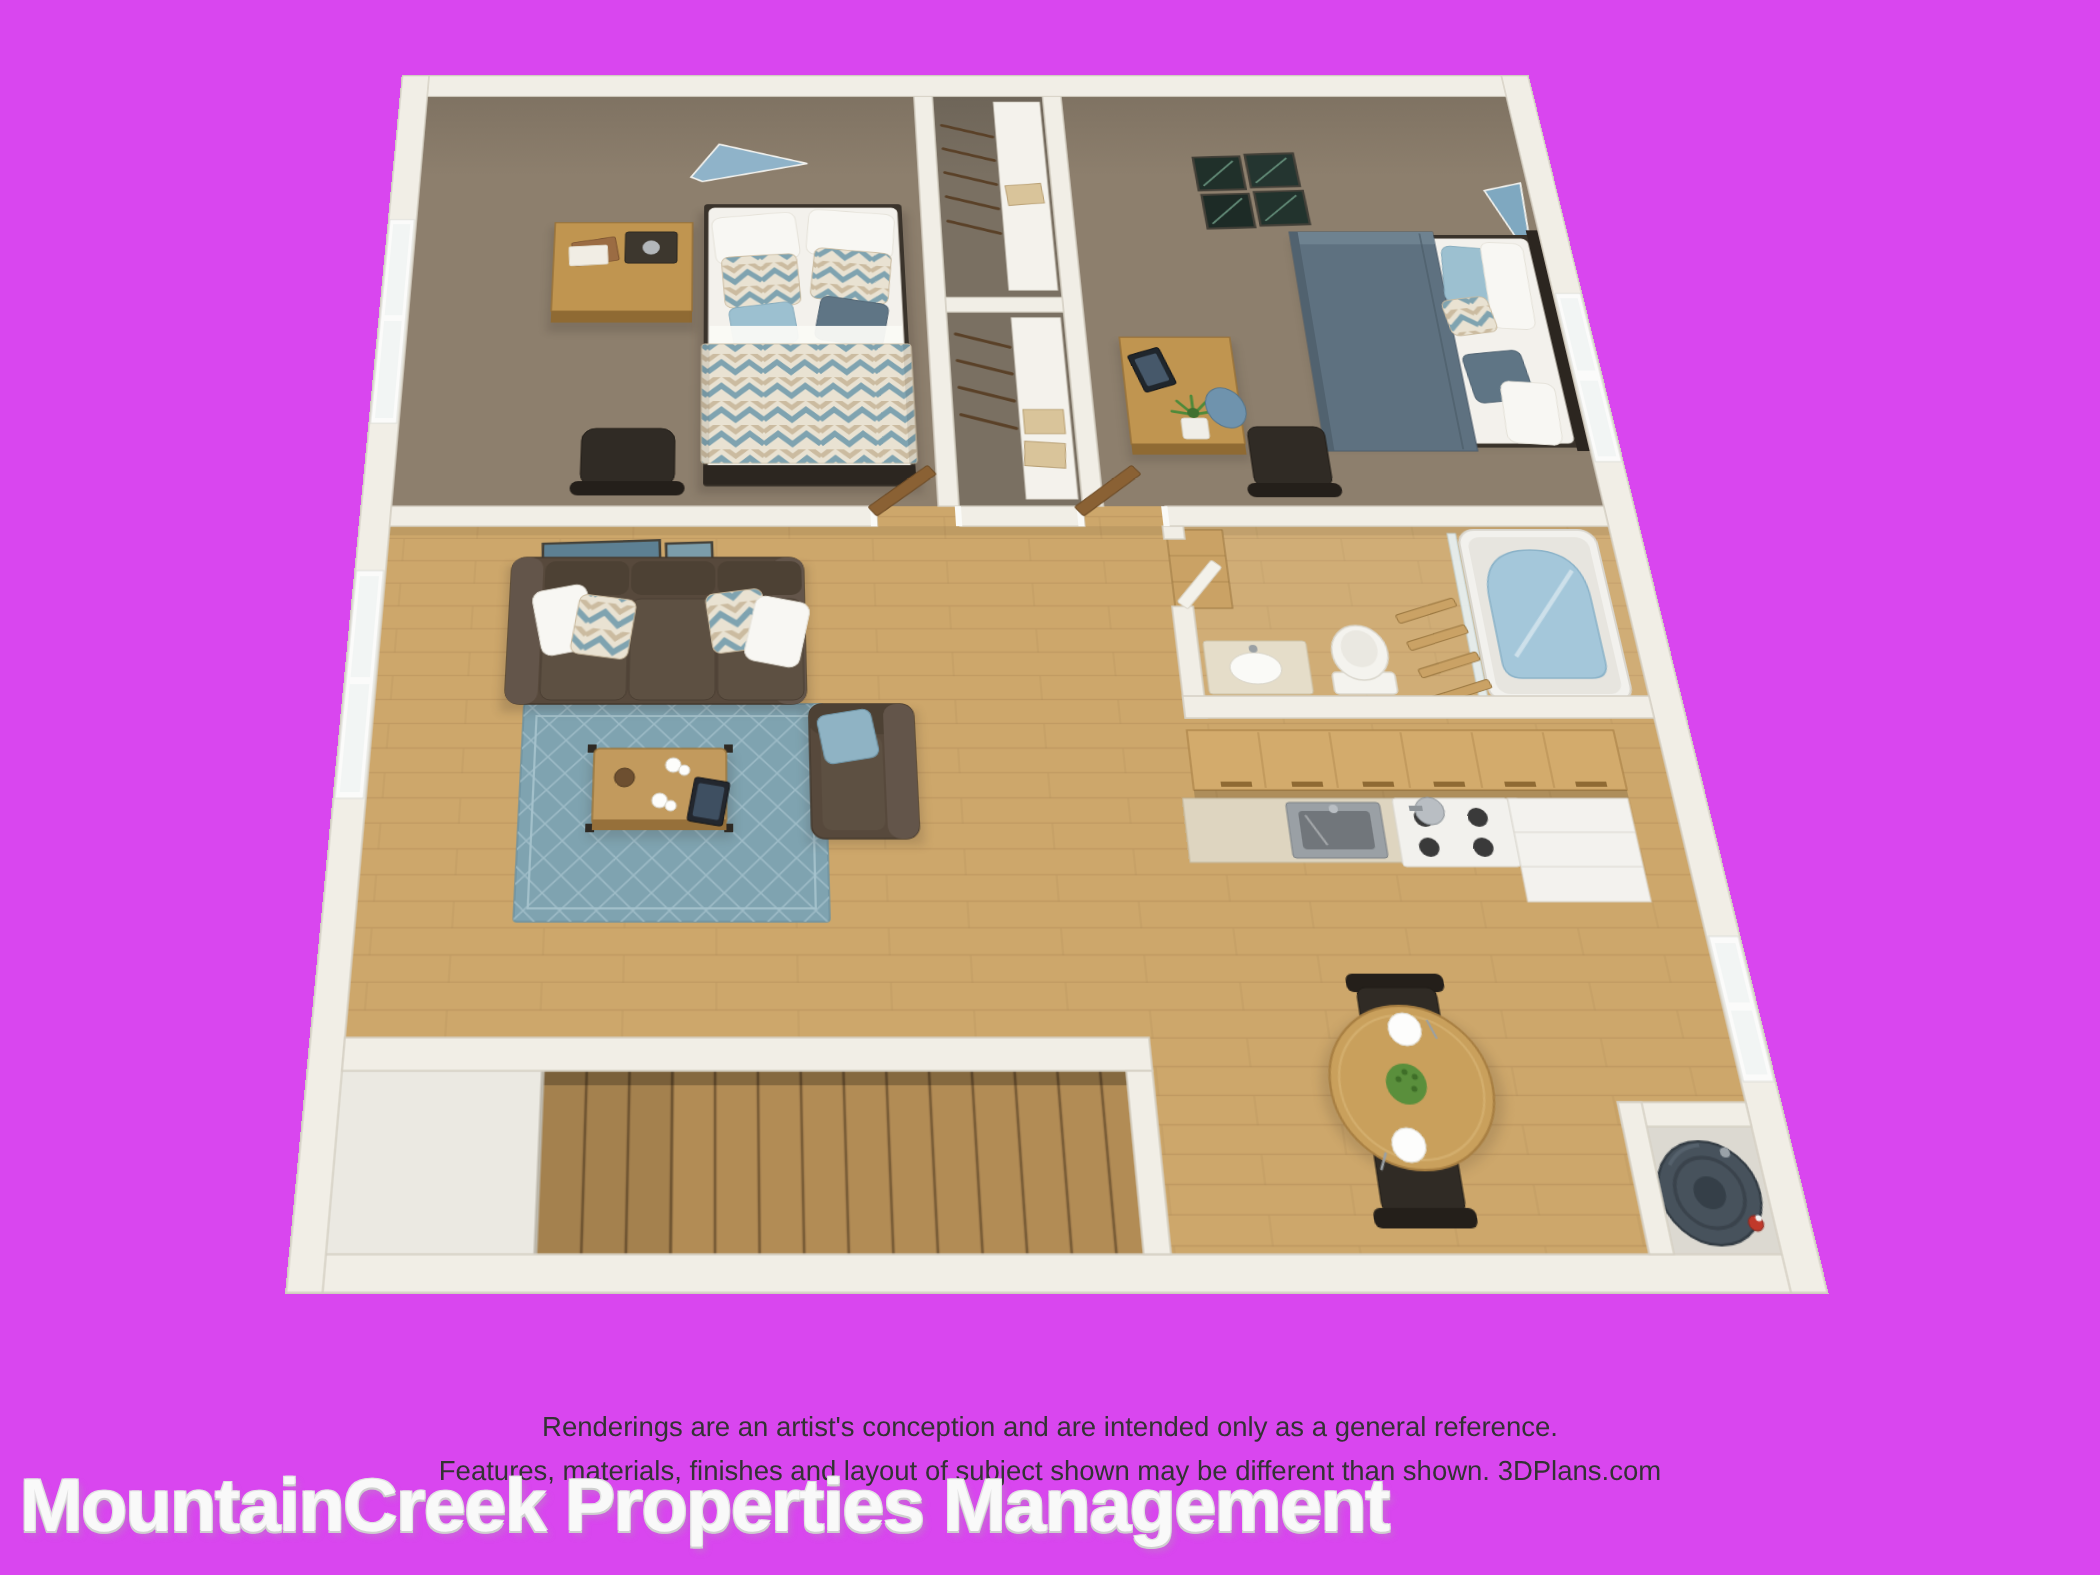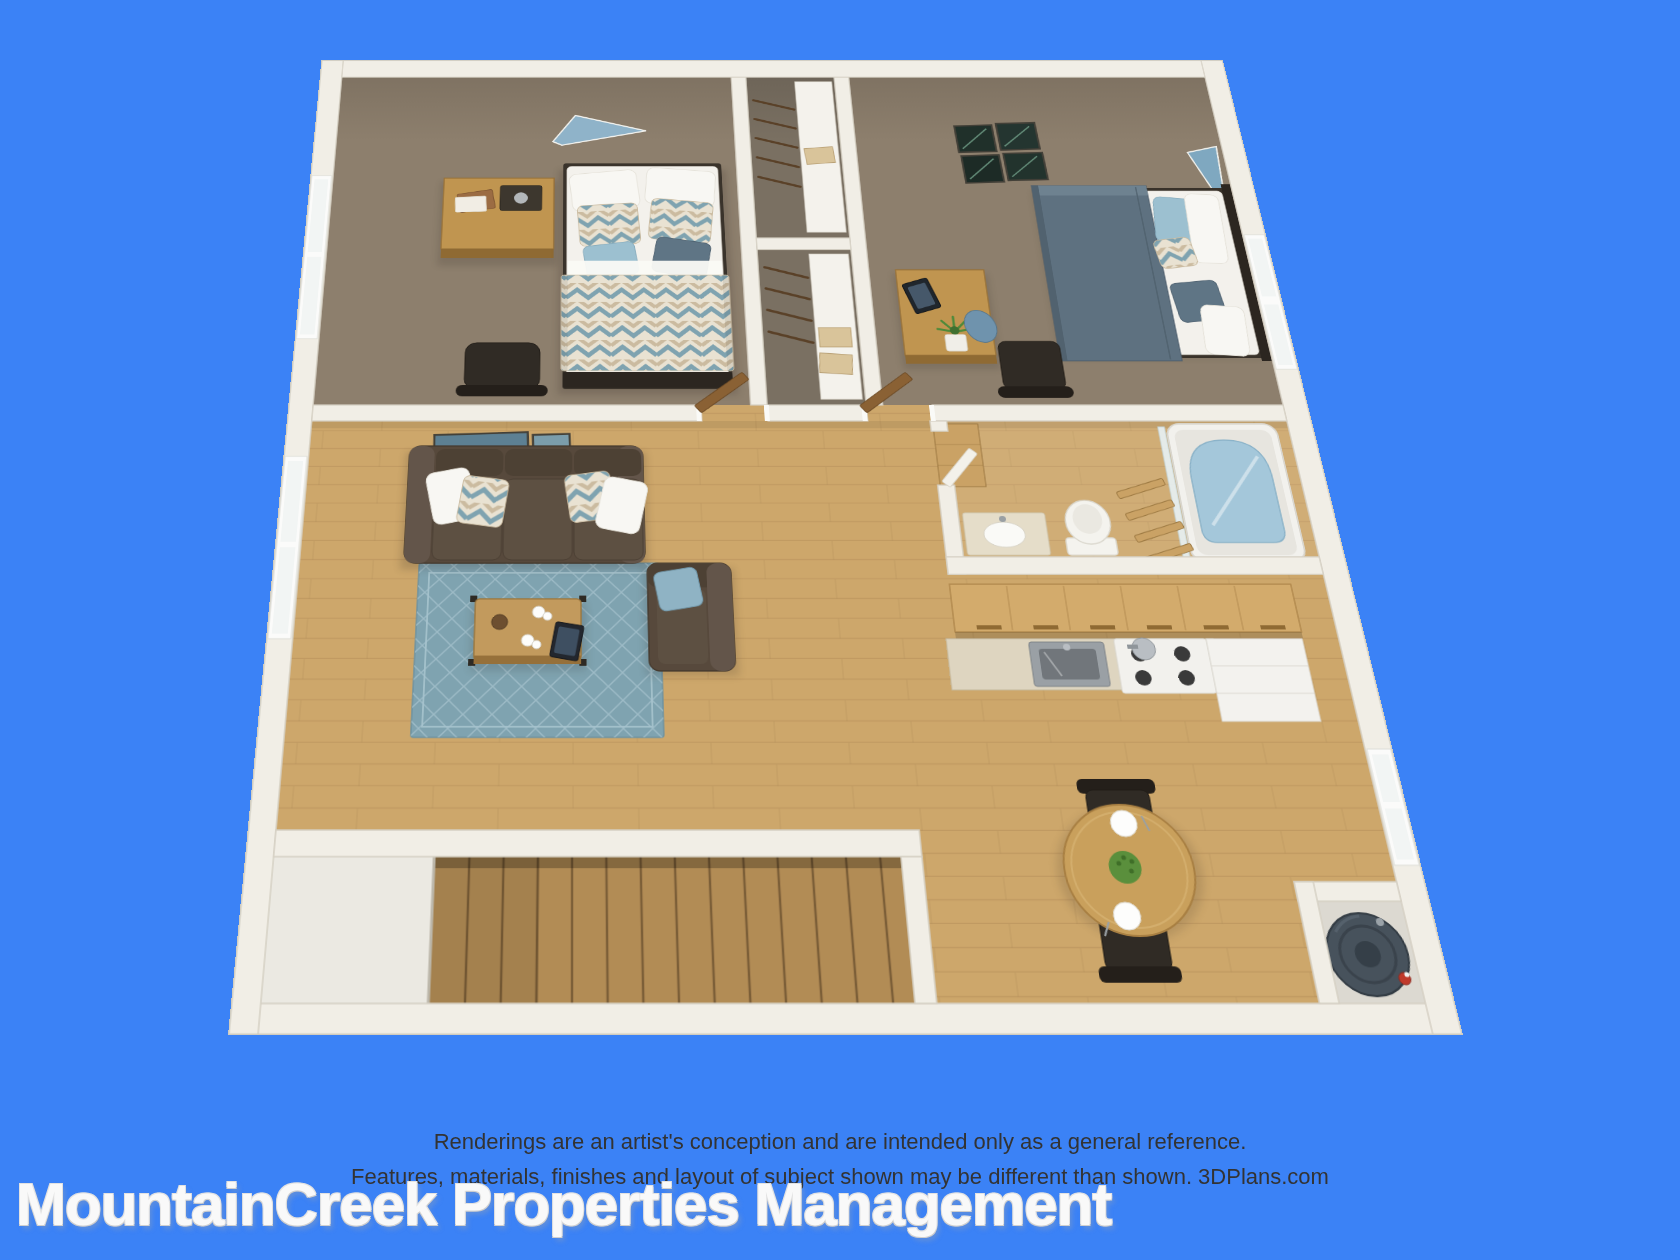--- a/index.html
+++ b/index.html
@@ -1,16 +1,16 @@
 <!DOCTYPE html>
 <html style="--wall: #f1eee6; --wall-edge: #d5d0c3; --carpet: #8d7f6d; --wood: #cda76b; --stairs: #b28c55; --rug: #7fa3b0; --rug-line: #a6c3cd; --sofa: #57493c; --accent-blue: #8fb3c4; --bed-blanket: #5e7180; --cabinet-wood: #d3ab6c; --counter: #ded5c0; --water: #a4c7da; --heater: #47525c;"><head>
 <meta charset="utf-8">
 <style>
   html,body{margin:0;padding:0;background:#ffffff;}
-  .canvas{position:relative;width:1680px;height:1260px;background:#3b82f6;overflow:hidden;
+  .canvas{position:relative;width:1680px;height:1260px;background:#d946ef;overflow:hidden;
           font-family:"Liberation Sans", sans-serif;}
   
   .persp{position:absolute;left:228px;top:-225px;width:1235px;height:1260px;
          perspective:2084px;perspective-origin:28% 100%;}
   .plan{width:1235px;height:1260px;transform-origin:50% 100%;
         transform:rotateX(30deg) scaleY(1.224);}
   svg{display:block;}
   
   .wall{fill:var(--wall);stroke:var(--wall-edge);stroke-width:1.5;}
   .carpet{fill:var(--carpet);}

